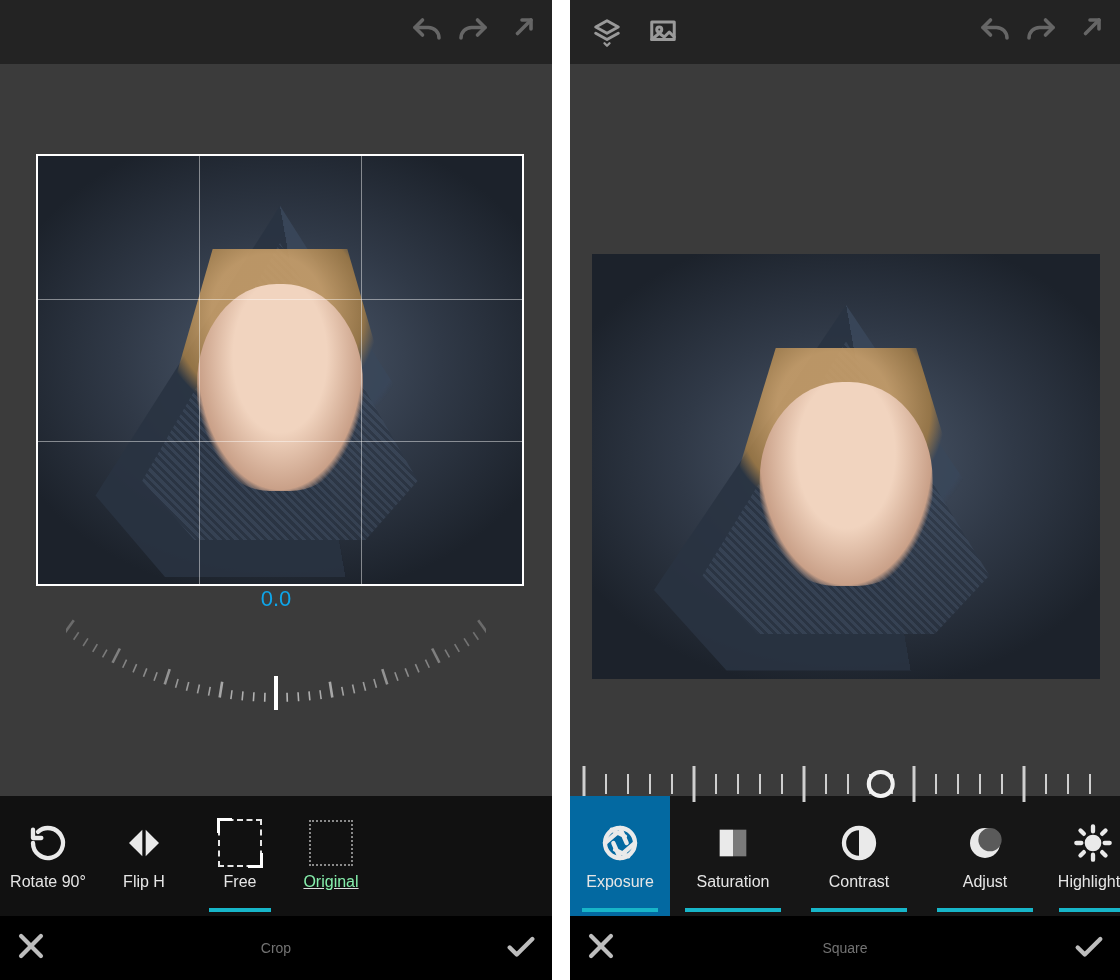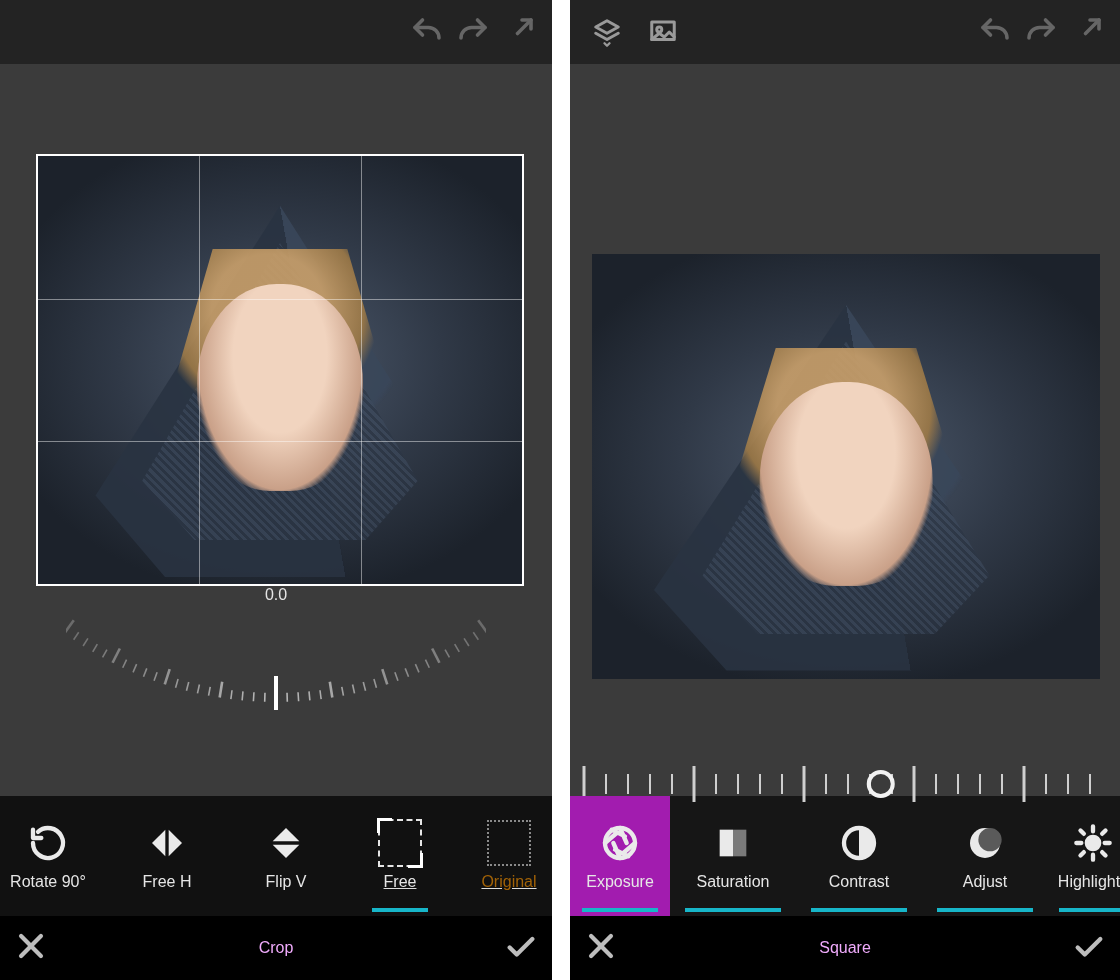--- a/index.html
+++ b/index.html
@@ -52,49 +52,49 @@
   .cropbox .h1{top:33.33%;left:0;height:1px;width:100%;}
   .cropbox .h2{top:66.66%;left:0;height:1px;width:100%;}
   .cropbox .corner{position:absolute;width:20px;height:20px;border:3px solid #fff;}
   .cropbox .tl{left:-3px;top:-3px;border-right:none;border-bottom:none;}
   .cropbox .tr{right:-3px;top:-3px;border-left:none;border-bottom:none;}
   .cropbox .bl{left:-3px;bottom:-3px;border-right:none;border-top:none;}
   .cropbox .br{right:-3px;bottom:-3px;border-left:none;border-top:none;}
 
   
   .dial{position:absolute;left:50%;top:538px;transform:translateX(-50%);width:420px;height:120px;color:#c9c9c9;}
-  .dial .value{position:absolute;left:50%;top:-16px;transform:translateX(-50%);font-size:16px;color:#e5e5e5;font-weight:500;}
+  .dial .value{position:absolute;left:50%;top:-16px;transform:translateX(-50%);font-size:22px;color:#0ea5e9;font-weight:500;}
   .dial svg{position:absolute;left:0;top:0;width:100%;height:100%;}
 
   
   .ruler{position:absolute;left:0;right:0;top:690px;height:60px;}
   .ruler svg{width:100%;height:100%;}
 
   
-  .toolstrip{height:120px;background:#111;display:flex;align-items:stretch;overflow:hidden;justify-content:space-between;}
+  .toolstrip{height:120px;background:#111;display:flex;align-items:stretch;overflow:hidden;}
   .tool{display:flex;flex-direction:column;align-items:center;justify-content:center;gap:8px;color:#ddd;position:relative;}
   .tool .lbl{font-size:16px;color:#e6e6e6;white-space:nowrap;}
-  .tool.dim .lbl{color:#a16207;}
+  .tool.dim .lbl{color:#86efac;}
   .tool .underline{position:absolute;left:18%;right:18%;bottom:4px;height:4px;background:#17b6c9;}
   .phone.left .tool{flex:0 0 96px;}
   .phone.left .tool:nth-child(n+4){flex:0 0 86px;text-decoration:underline;}
   .phone.right .toolstrip{background:#161616;}
   .phone.right .tool{flex:0 0 126px;}
-  .phone.right .tool.first{flex:0 0 100px;background:#a21caf;}
+  .phone.right .tool.first{flex:0 0 100px;background:#0369a1;}
   .phone.right .gapv{width:6px;background:#000;}
   .phone.right .tool .underline{left:12%;right:12%;height:4px;background:#17b6c9;}
 
   
   .ticon{width:44px;height:44px;display:flex;align-items:center;justify-content:center;}
   .ticon svg{width:40px;height:40px;stroke:#eaeaea;fill:none;stroke-width:2.6;stroke-linecap:round;stroke-linejoin:round;}
   .ticon.fill svg *{fill:#eaeaea;stroke:none;}
 
   
   .bottombar{height:64px;background:#000;display:flex;align-items:center;justify-content:space-between;padding:0 14px;}
-  .bottombar .title{color:#f0abfc;font-size:16px;}
+  .bottombar .title{color:#737373;font-size:14px;}
   .bottombar .bbtn svg{width:34px;height:34px;stroke:#bdbdbd;fill:none;stroke-width:3;stroke-linecap:round;stroke-linejoin:round;}
 
   
   .aspect{width:44px;height:44px;border:2px dashed #e6e6e6;}
   .aspect.free{border-style:dashed;position:relative;}
   .aspect.free::before,.aspect.free::after{content:"";position:absolute;width:12px;height:12px;border:3px solid #fff;}
   .aspect.free::before{left:-3px;top:-3px;border-right:none;border-bottom:none;}
   .aspect.free::after{right:-3px;bottom:-3px;border-left:none;border-top:none;}
   .aspect.orig{width:54px;height:42px;border:2px dotted #8a8a8a;}
   .aspect.square{width:42px;height:42px;border:2px solid #8a8a8a;}
@@ -223,30 +223,21 @@
         </div>
         <div class="lbl">Rotate 90°</div>
       </div>
       <div class="tool">
         <div class="ticon fill">
           <svg viewBox="0 0 24 24">
               <path d="M11 4v16L3 12z"></path>
               <path d="M13 4v16l8-8z" fill="none" stroke="#eaeaea" stroke-width="2.2"></path>
             </svg>
         </div>
-        <div class="lbl">Free H</div>
-      </div>
-      <div class="tool">
-        <div class="ticon fill">
-          <svg viewBox="0 0 24 24">
-              <path d="M4 11h16L12 3z"></path>
-              <path d="M4 13h16l-8 8z" fill="none" stroke="#eaeaea" stroke-width="2.2"></path>
-            </svg>
-        </div>
-        <div class="lbl">Flip V</div>
+        <div class="lbl">Flip H</div>
       </div>
       <div class="tool">
         <div class="ticon">
             <div class="aspect free"></div>
           </div>
         <div class="lbl">Free</div>
         <div class="underline"></div>
       </div>
       <div class="tool dim">
         <div class="ticon dim">

